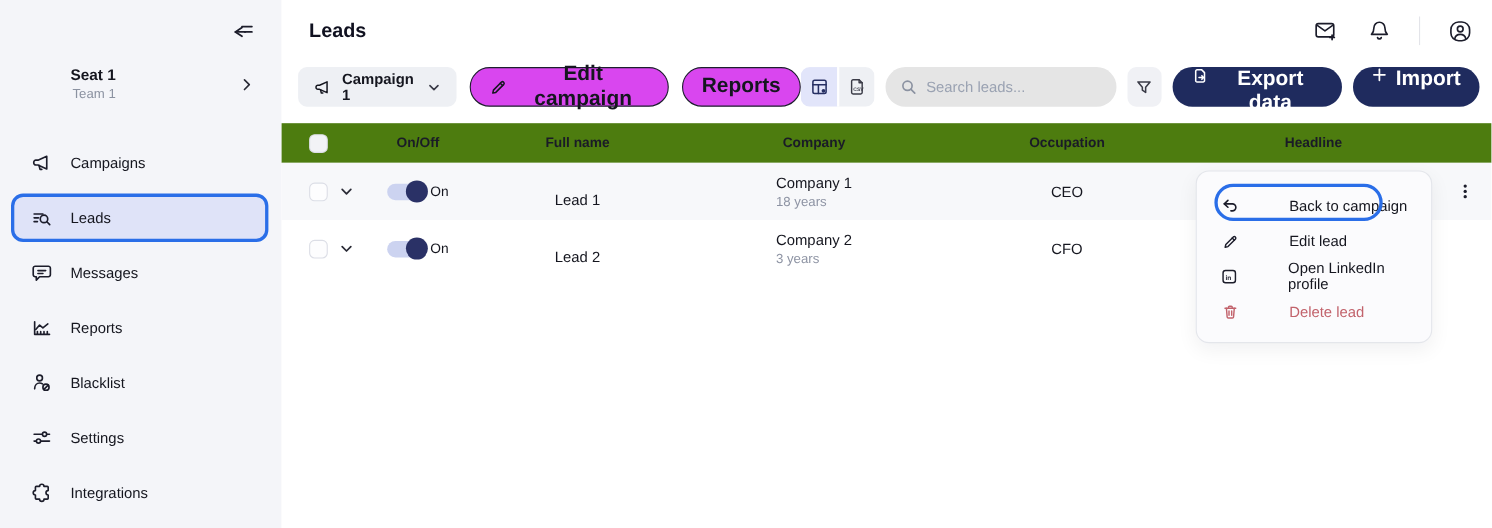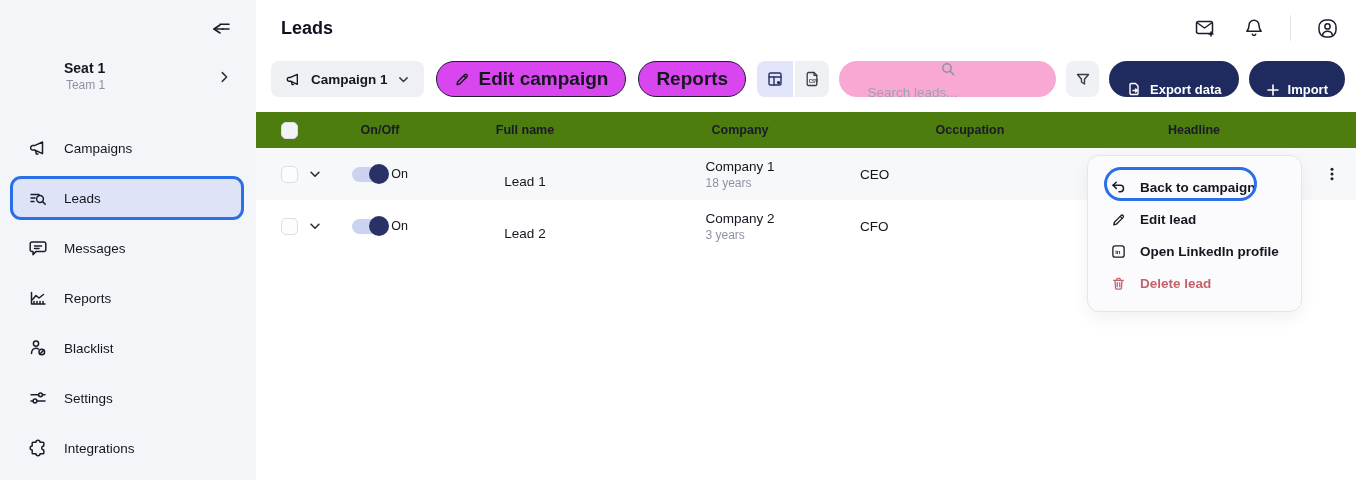--- a/index.html
+++ b/index.html
@@ -35,25 +35,25 @@
   
   .toolbar { position:absolute; top:61px; left:15px; right:11px; height:36px; display:flex; align-items:center; }
   .chip { height:36px; display:flex; align-items:center; gap:9px; padding:12px 14px; background:#eef0f4; border-radius:8px; cursor:pointer; }
   .chip-label { font-size:13.5px; font-weight:600; color:#15161f; }
   .pill-btn { height:36px; display:flex; align-items:center; gap:9px; padding:0 17px; background:#d946ef; border:1.5px solid #1d1e2e; border-radius:18px; font-size:19px; font-weight:600; color:#15161f; cursor:pointer; margin-left:12px; }
   .toolbar-spacer { flex:1; }
   .seg-group { height:36px; display:flex; border-radius:8px; overflow:hidden; }
   .seg { width:36px; height:36px; display:flex; align-items:center; justify-content:center; cursor:pointer; }
   .seg.selected { background:#e2e5fa; color:#262f63; }
   .seg.unselected { background:#eef0f4; color:#3a3b47; border-left:2px solid #fff; }
-  .search { height:36px; width:217px; display:flex; align-items:center; gap:8px; padding:0 13px; background:#f9a8d4; border-radius:18px; margin-left:10px;flex-direction:column; }
+  .search { height:36px; width:217px; display:flex; align-items:center; gap:8px; padding:0 13px; background:#e5e5e5; border-radius:18px; margin-left:10px; }
   .search input { border:none; outline:none; background:transparent; font-family:inherit; font-size:13.5px; color:#3a3b47; width:160px; }
   .search input::placeholder { color:#9aa2b2; }
   .filter-btn { width:33px; height:36px; display:flex; align-items:center; justify-content:center; background:#f0f1f5; border-radius:8px; margin-left:10px; color:#3a3b47; cursor:pointer; }
-  .navy-btn { height:36px; display:flex; align-items:flex-end; gap:8px; padding:0 17px; background:#1f2b5e; border:none; border-radius:18px; color:#fff; font-family:inherit; font-size:13px; font-weight:600; cursor:pointer; margin-left:10px; }
+  .navy-btn { height:36px; display:flex; align-items:flex-start; gap:8px; padding:0 17px; background:#1f2b5e; border:none; border-radius:18px; color:#fff; font-family:inherit; font-size:19px; font-weight:600; cursor:pointer; margin-left:10px; }
 
   
   .table { position:absolute; top:112px; left:0; right:0; }
   .trow { display:grid; grid-template-columns:44px 30px 100px 190px 240px 220px 1fr 48px; align-items:center; }
   .thead { height:36px; background:#4d7c0f; }
   .th { font-size:12.5px; font-weight:700; color:#1a1b27; text-align:center; }
   .tbody-row { height:52px; }
   .row-alt { background:#f7f8fa; }
   .cell-check { padding-left:25px; }
   .checkbox { width:17px; height:17px; border:1.5px solid #dcdee6; border-radius:5px; background:#fdfdfe; cursor:pointer; }
@@ -61,28 +61,28 @@
   .cell-center { display:flex; justify-content:center; align-items:center; }
   .chev-cell { display:flex; justify-content:center; color:#2a2b36; cursor:pointer; }
   .toggle-cell { display:flex; justify-content:center; align-items:center; gap:4px; }
   .toggle { position:relative; width:35px; height:15px; background:#ccd3f0; border-radius:8px; cursor:pointer; }
   .toggle-knob { position:absolute; right:-2px; top:-2.5px; width:20px; height:20px; border-radius:50%; background:#2a3166; }
   .toggle-label { font-size:12.5px; color:#15161f; }
   .cell-name { text-align:center; font-size:13.5px; color:#15161f;margin-top:14px; }
   .company-block { text-align:left; display:inline-block; }
   .company-name { font-size:13.5px; color:#15161f; }
   .company-sub { font-size:12px; color:#8d93a3; margin-top:2px; }
-  .cell-occ { text-align:left; font-size:13.5px; color:#15161f; }
+  .cell-occ { text-align:center; font-size:13.5px; color:#15161f; }
   .dots-btn { width:24px; height:24px; display:flex; align-items:center; justify-content:center; cursor:pointer; color:#1c1d2b; }
 
   
   .menu { position:absolute; left:831px; top:155px; width:215px; height:157px; background:#fbfbfd; border:1px solid #e4e6eb; border-radius:12px; box-shadow:0 6px 18px rgba(20,22,40,.06); padding-top:15px; z-index:20; }
   .menu-item { height:32px; display:flex; align-items:center; gap:14px; padding:0 14px 0 22px; cursor:pointer; color:#15161f; }
   .menu-item .mi-icon { width:16px; display:flex; justify-content:center; color:#1c1d2b; }
-  .menu-label { font-size:13.5px; font-weight:700; }
+  .menu-label { font-size:13.5px; font-weight:400;margin-left:32px; }
   .menu-item.danger, .menu-item.danger .mi-icon { color:#c2636c; }
   .highlight-ring { position:absolute; left:16px; top:11px; width:153px; height:34px; border:3.5px solid #2a6ee8; border-radius:17px; pointer-events:none; z-index:21; }
 </style>
 </head>
 <body>
 
 <div class="sidebar">
   <div class="collapse-btn">
     <span>
       <svg width="22" height="22" viewBox="0 0 22 22" fill="none" stroke="#1c1d2b" stroke-width="1.6" stroke-linecap="round" stroke-linejoin="round">

